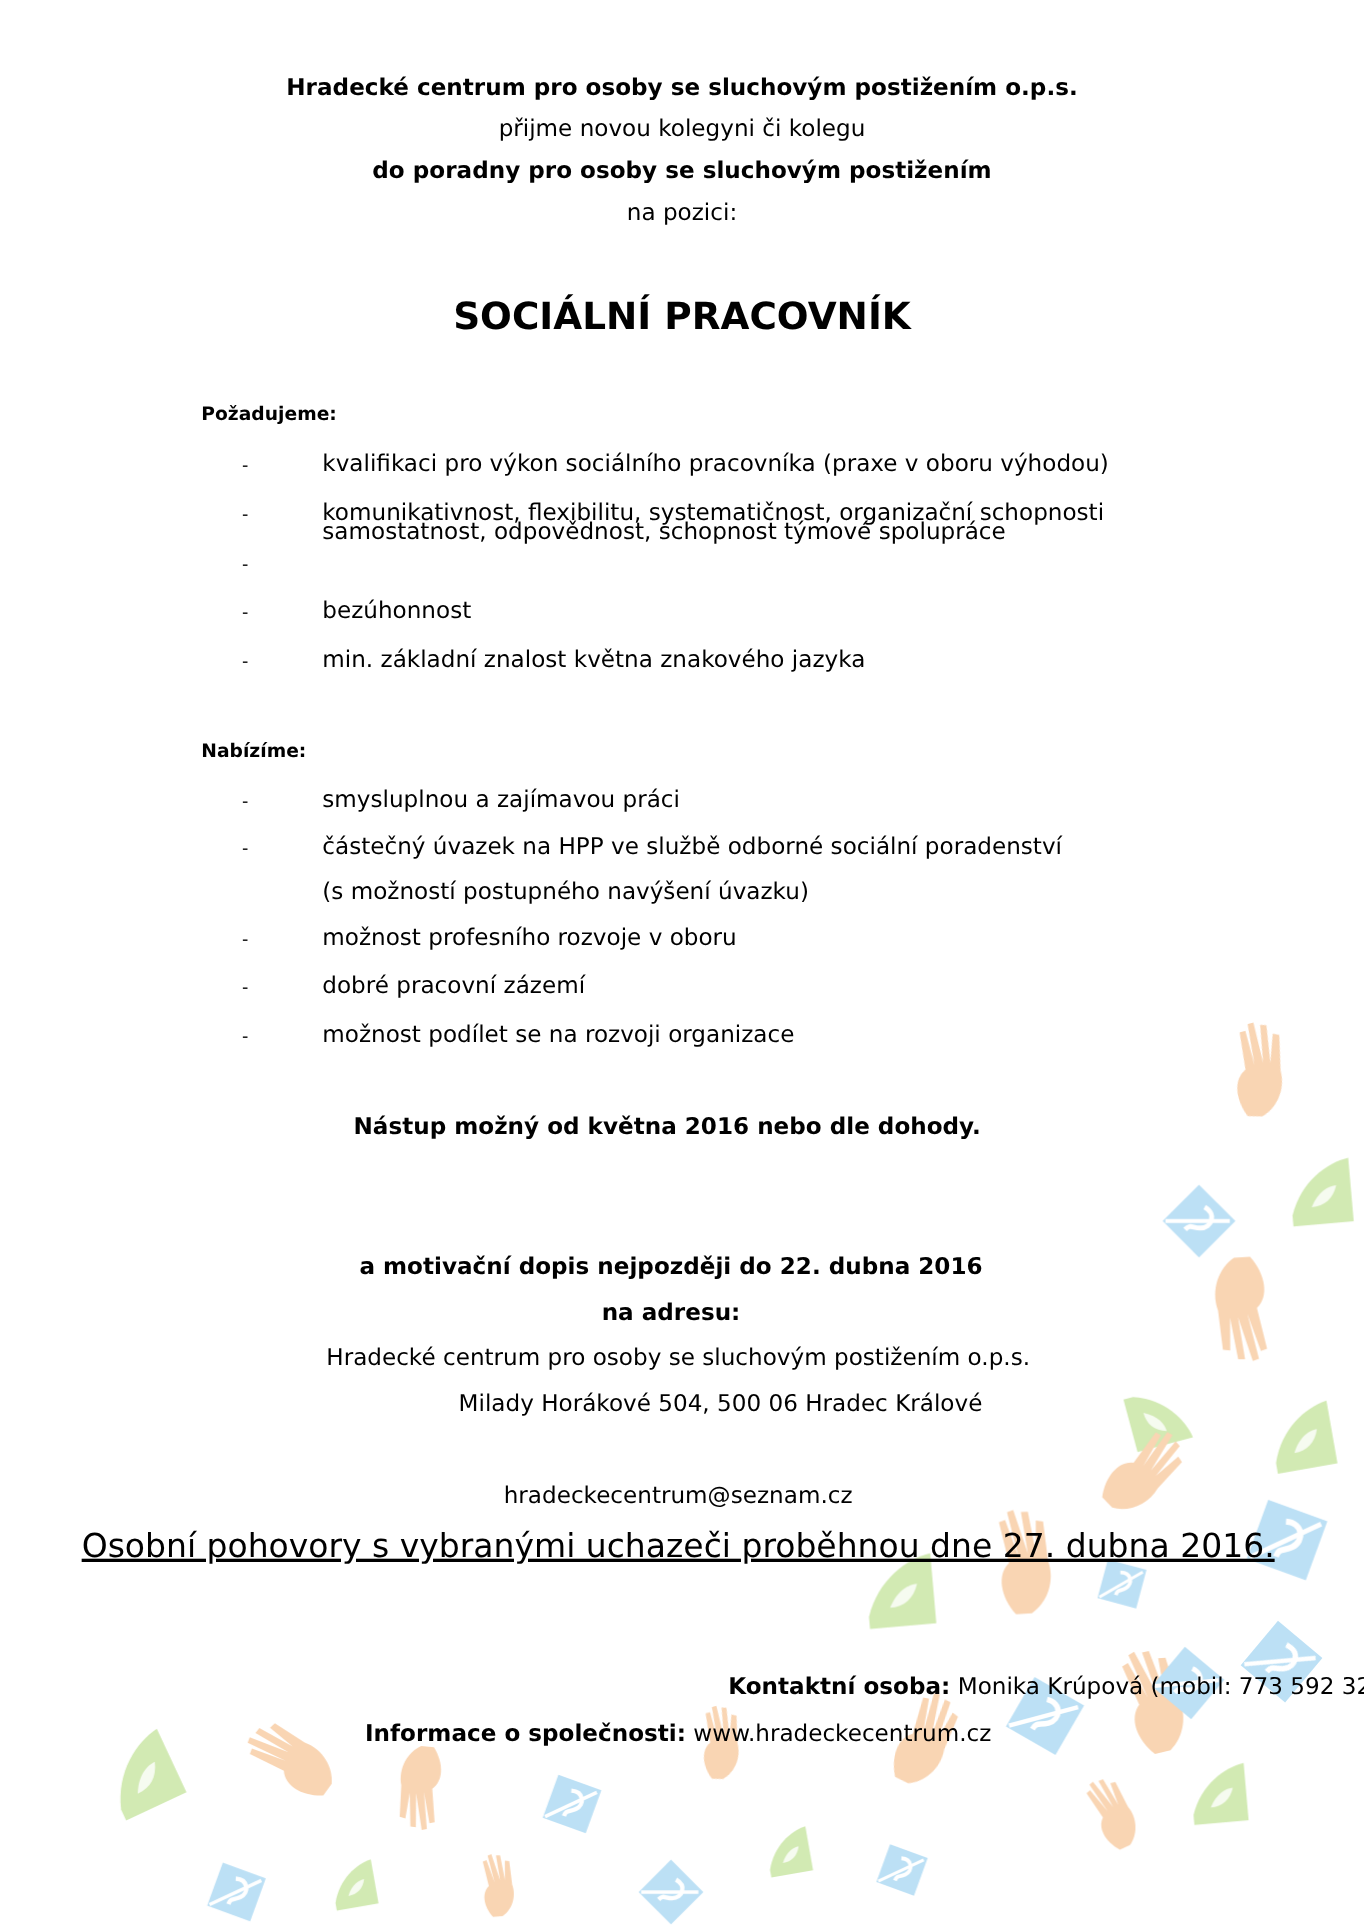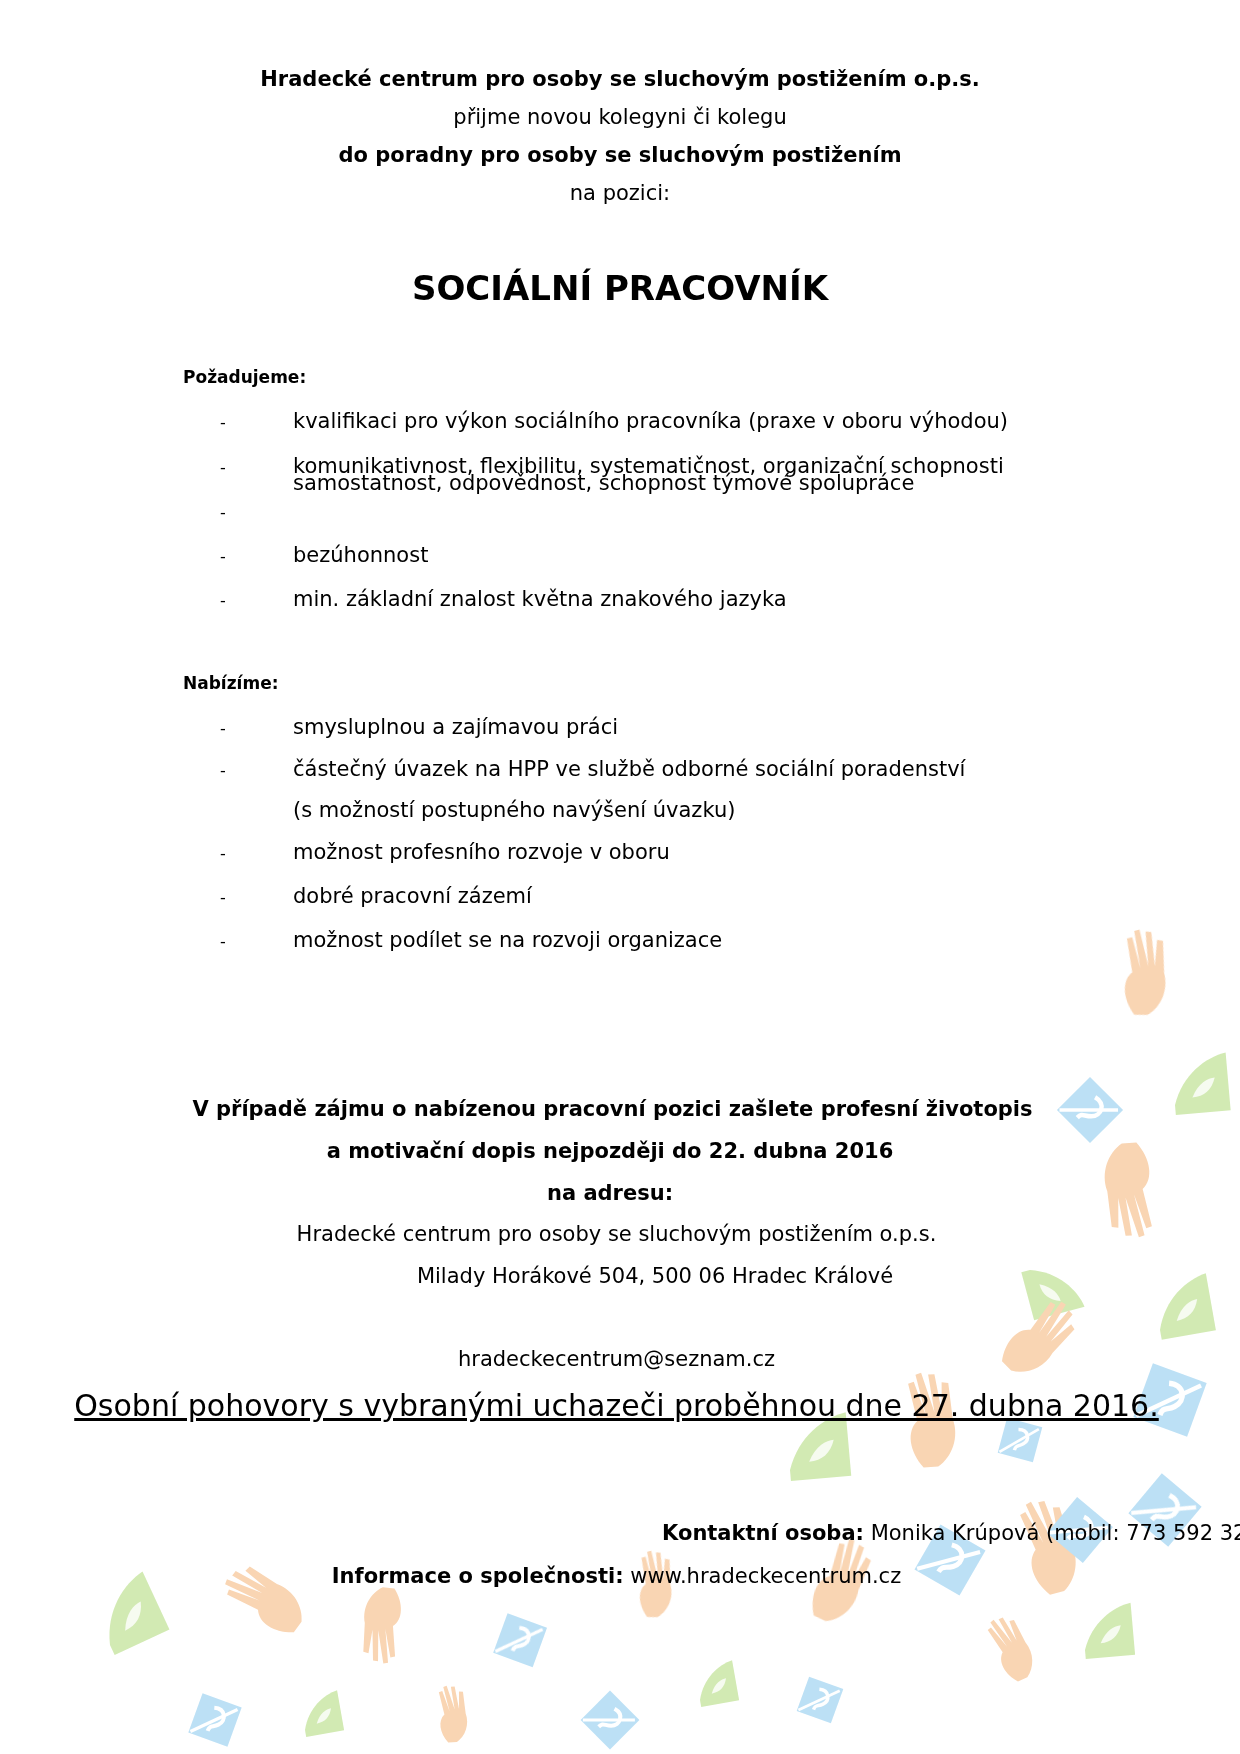--- a/index.html
+++ b/index.html
@@ -97,22 +97,22 @@
     <div class="line item" style="top:756px;">částečný úvazek na HPP ve službě odborné sociální poradenství</div>
     <div class="line item" style="top:797px;">(s možností postupného navýšení úvazku)</div>
     <div class="line dash" style="top:841px;">-</div>
     <div class="line item" style="top:839px;">možnost profesního rozvoje v oboru</div>
     <div class="line dash" style="top:885px;">-</div>
     <div class="line item" style="top:883px;">dobré pracovní zázemí</div>
     <div class="line dash" style="top:929px;">-</div>
     <div class="line item" style="top:927px;">možnost podílet se na rozvoji organizace</div>
   </div>
 
+  <div class="line b" style="top:1011px; left:0; width:1213px; text-align:center;">Nástup možný od května 2016 nebo dle dohody.</div>
 
-  <div class="line b" style="top:1096px; left:0; width:1225px; text-align:center;">V případě zájmu o nabízenou pracovní pozici zašlete profesní životopis</div>
   <div class="line b" style="top:1138px; left:0; width:1220px; text-align:center;">a motivační dopis nejpozději do 22. dubna 2016</div>
   <div class="line b" style="top:1180px; left:0; width:1220px; text-align:center;">na adresu:</div>
   <div class="line" style="top:1221px; left:0; width:1233px; text-align:center;">Hradecké centrum pro osoby se sluchovým postižením o.p.s.</div>
   <div class="line" style="top:1263px; left:0; width:1310px; text-align:center;">Milady Horákové 504, 500 06 Hradec Králové</div>
   <div class="line" style="top:1346px; left:0; width:1233px; text-align:center;">hradeckecentrum@seznam.cz</div>
 
   <div class="line" style="top:1393px; left:0; width:1233px; text-align:center; font-size:30px;text-decoration:underline;">Osobní pohovory s vybranými uchazeči proběhnou dne 27. dubna 2016.</div>
 
   <div class="line" style="top:1520px; left:0; width:1233px; text-align:right;padding-left:35px;">
     <span class="b">Kontaktní osoba:</span><span> Monika Krúpová (mobil: 773 592 326)</span>

